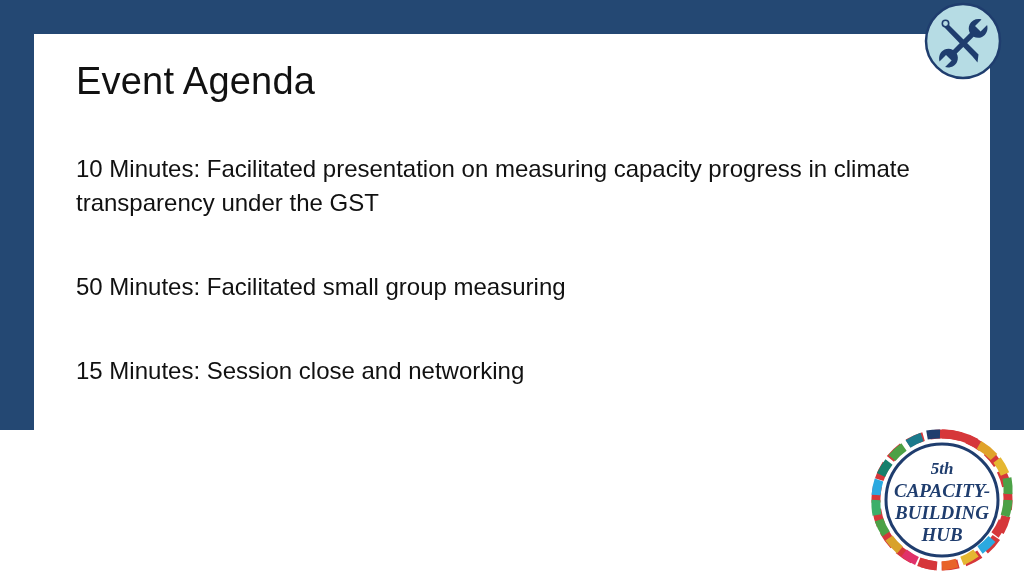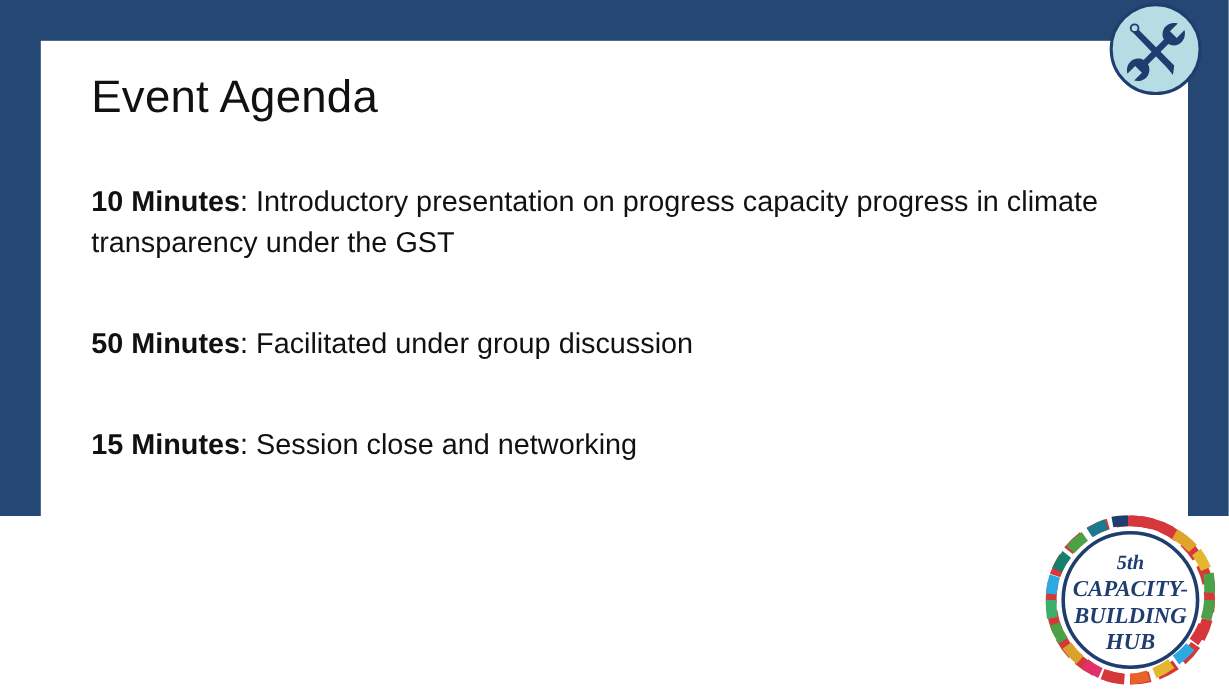--- a/index.html
+++ b/index.html
@@ -33,21 +33,21 @@
     left:76px; top:152px;
     width:880px;
   }
   .agenda-item {
     font-size:24px;
     line-height:34px;
     color:#111111;
     margin-bottom:50px;
   }
   .agenda-item:last-child { margin-bottom:12px; }
-  .agenda-duration { font-weight:bold;text-align:right; }
+  .agenda-duration { font-weight:normal;text-align:right; }
   .agenda-desc { font-weight:normal; }
 
   
   #tools-badge {
     position:absolute;
     left:924px; top:2px;
     width:78px; height:78px;
   }
   #tools-badge svg { display:block; width:78px; height:78px; }
 
@@ -69,25 +69,25 @@
 
 <div id="slide">
 
   <div id="content-panel"></div>
 
   <div id="slide-title">Event Agenda</div>
 
   <div id="agenda-list">
 
     <div class="agenda-item">
-      <span class="agenda-duration">10 Minutes</span><span class="agenda-desc">: </span><span class="agenda-desc">Introductory presentation on progress capacity progress in climate transparency under the GST</span>
+      <span class="agenda-duration">10 Minutes</span><span class="agenda-desc">: </span><span class="agenda-desc">Facilitated presentation on measuring capacity progress in climate transparency under the GST</span>
     </div>
 
     <div class="agenda-item">
-      <span class="agenda-duration">50 Minutes</span><span class="agenda-desc">: </span><span class="agenda-desc">Facilitated under group discussion</span>
+      <span class="agenda-duration">50 Minutes</span><span class="agenda-desc">: </span><span class="agenda-desc">Facilitated small group measuring</span>
     </div>
 
     <div class="agenda-item">
       <span class="agenda-duration">15 Minutes</span><span class="agenda-desc">: </span><span class="agenda-desc">Session close and networking</span>
     </div>
 
   </div>
 
   <div id="tools-badge">
     <svg viewBox="0 0 78 78" xmlns="http://www.w3.org/2000/svg">

